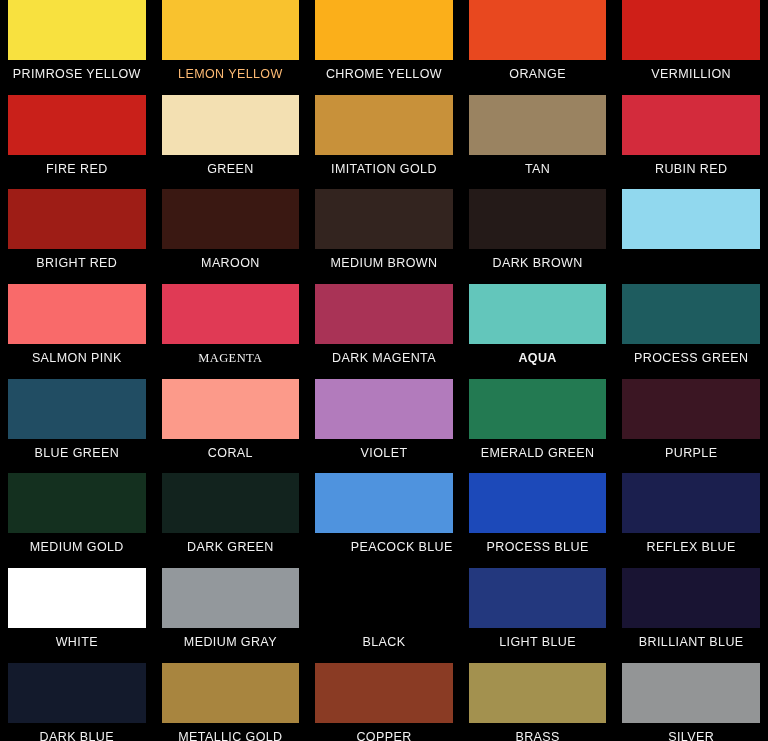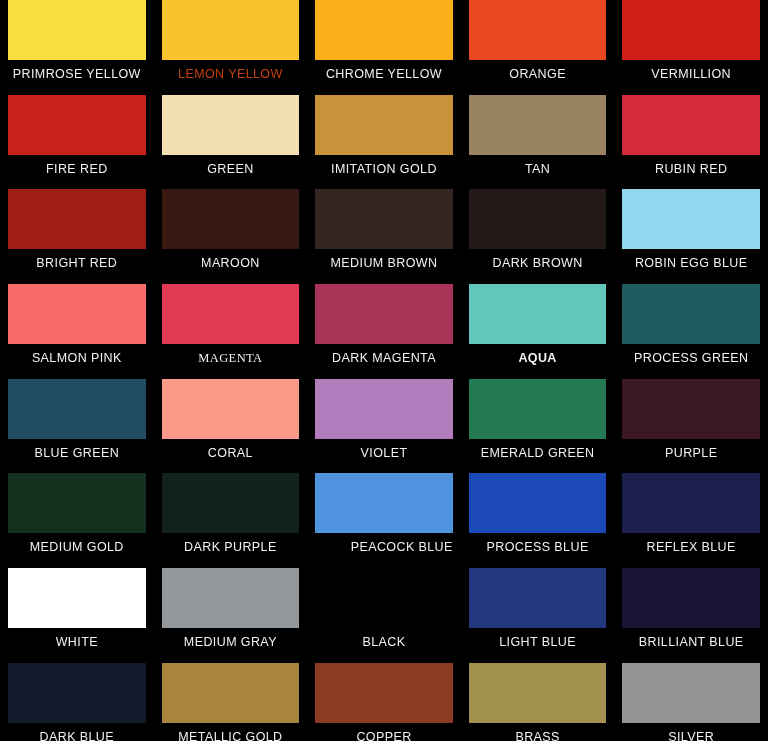--- a/index.html
+++ b/index.html
@@ -60,21 +60,21 @@
 </head>
 <body>
 
 <div id="chart" style="background: rgb(0, 0, 0);">
     <div class="cell">
       <div class="swatch" style="background-color: rgb(248, 225, 63);"></div>
       <div class="caption" style="color: rgb(242, 242, 242);">PRIMROSE YELLOW</div>
     </div>
     <div class="cell">
       <div class="swatch" style="background-color: rgb(249, 194, 46);"></div>
-      <div class="caption" style="color: #c2410c;">LEMON YELLOW</div>
+      <div class="caption" style="color: #fdba74;">LEMON YELLOW</div>
     </div>
     <div class="cell">
       <div class="swatch" style="background-color: rgb(251, 175, 26);"></div>
       <div class="caption" style="color: rgb(242, 242, 242);">CHROME YELLOW</div>
     </div>
     <div class="cell">
       <div class="swatch" style="background-color: rgb(232, 72, 31);"></div>
       <div class="caption" style="color: rgb(242, 242, 242);">ORANGE</div>
     </div>
     <div class="cell">
@@ -112,21 +112,20 @@
     <div class="cell">
       <div class="swatch" style="background-color: rgb(51, 36, 31);"></div>
       <div class="caption" style="color: rgb(242, 242, 242);">MEDIUM BROWN</div>
     </div>
     <div class="cell">
       <div class="swatch" style="background-color: rgb(36, 26, 24);"></div>
       <div class="caption" style="color: rgb(242, 242, 242);">DARK BROWN</div>
     </div>
     <div class="cell">
       <div class="swatch" style="background-color: rgb(145, 216, 238);"></div>
-      <div class="caption" style="color: rgb(242, 242, 242);">ROBIN EGG BLUE</div>
     </div>
     <div class="cell">
       <div class="swatch" style="background-color: rgb(249, 106, 106);"></div>
       <div class="caption" style="color: rgb(242, 242, 242);">SALMON PINK</div>
     </div>
     <div class="cell">
       <div class="swatch" style="background-color: rgb(224, 58, 85);"></div>
       <div class="caption" style="color: rgb(242, 242, 242); font-family: Liberation Serif, serif;">MAGENTA</div>
     </div>
     <div class="cell">
@@ -160,21 +159,21 @@
     <div class="cell">
       <div class="swatch" style="background-color: rgb(59, 22, 35);"></div>
       <div class="caption" style="color: rgb(242, 242, 242);">PURPLE</div>
     </div>
     <div class="cell">
       <div class="swatch" style="background-color: rgb(20, 48, 31);"></div>
       <div class="caption" style="color: rgb(242, 242, 242);">MEDIUM GOLD</div>
     </div>
     <div class="cell">
       <div class="swatch" style="background-color: rgb(18, 35, 30);"></div>
-      <div class="caption" style="color: rgb(242, 242, 242);">DARK PURPLE</div>
+      <div class="caption" style="color: rgb(242, 242, 242);">DARK GREEN</div>
     </div>
     <div class="cell">
       <div class="swatch" style="background-color: rgb(79, 147, 222);"></div>
       <div class="caption" style="color: rgb(242, 242, 242); text-align: right;">PEACOCK BLUE</div>
     </div>
     <div class="cell">
       <div class="swatch" style="background-color: rgb(28, 73, 185);"></div>
       <div class="caption" style="color: rgb(242, 242, 242);">PROCESS BLUE</div>
     </div>
     <div class="cell">

